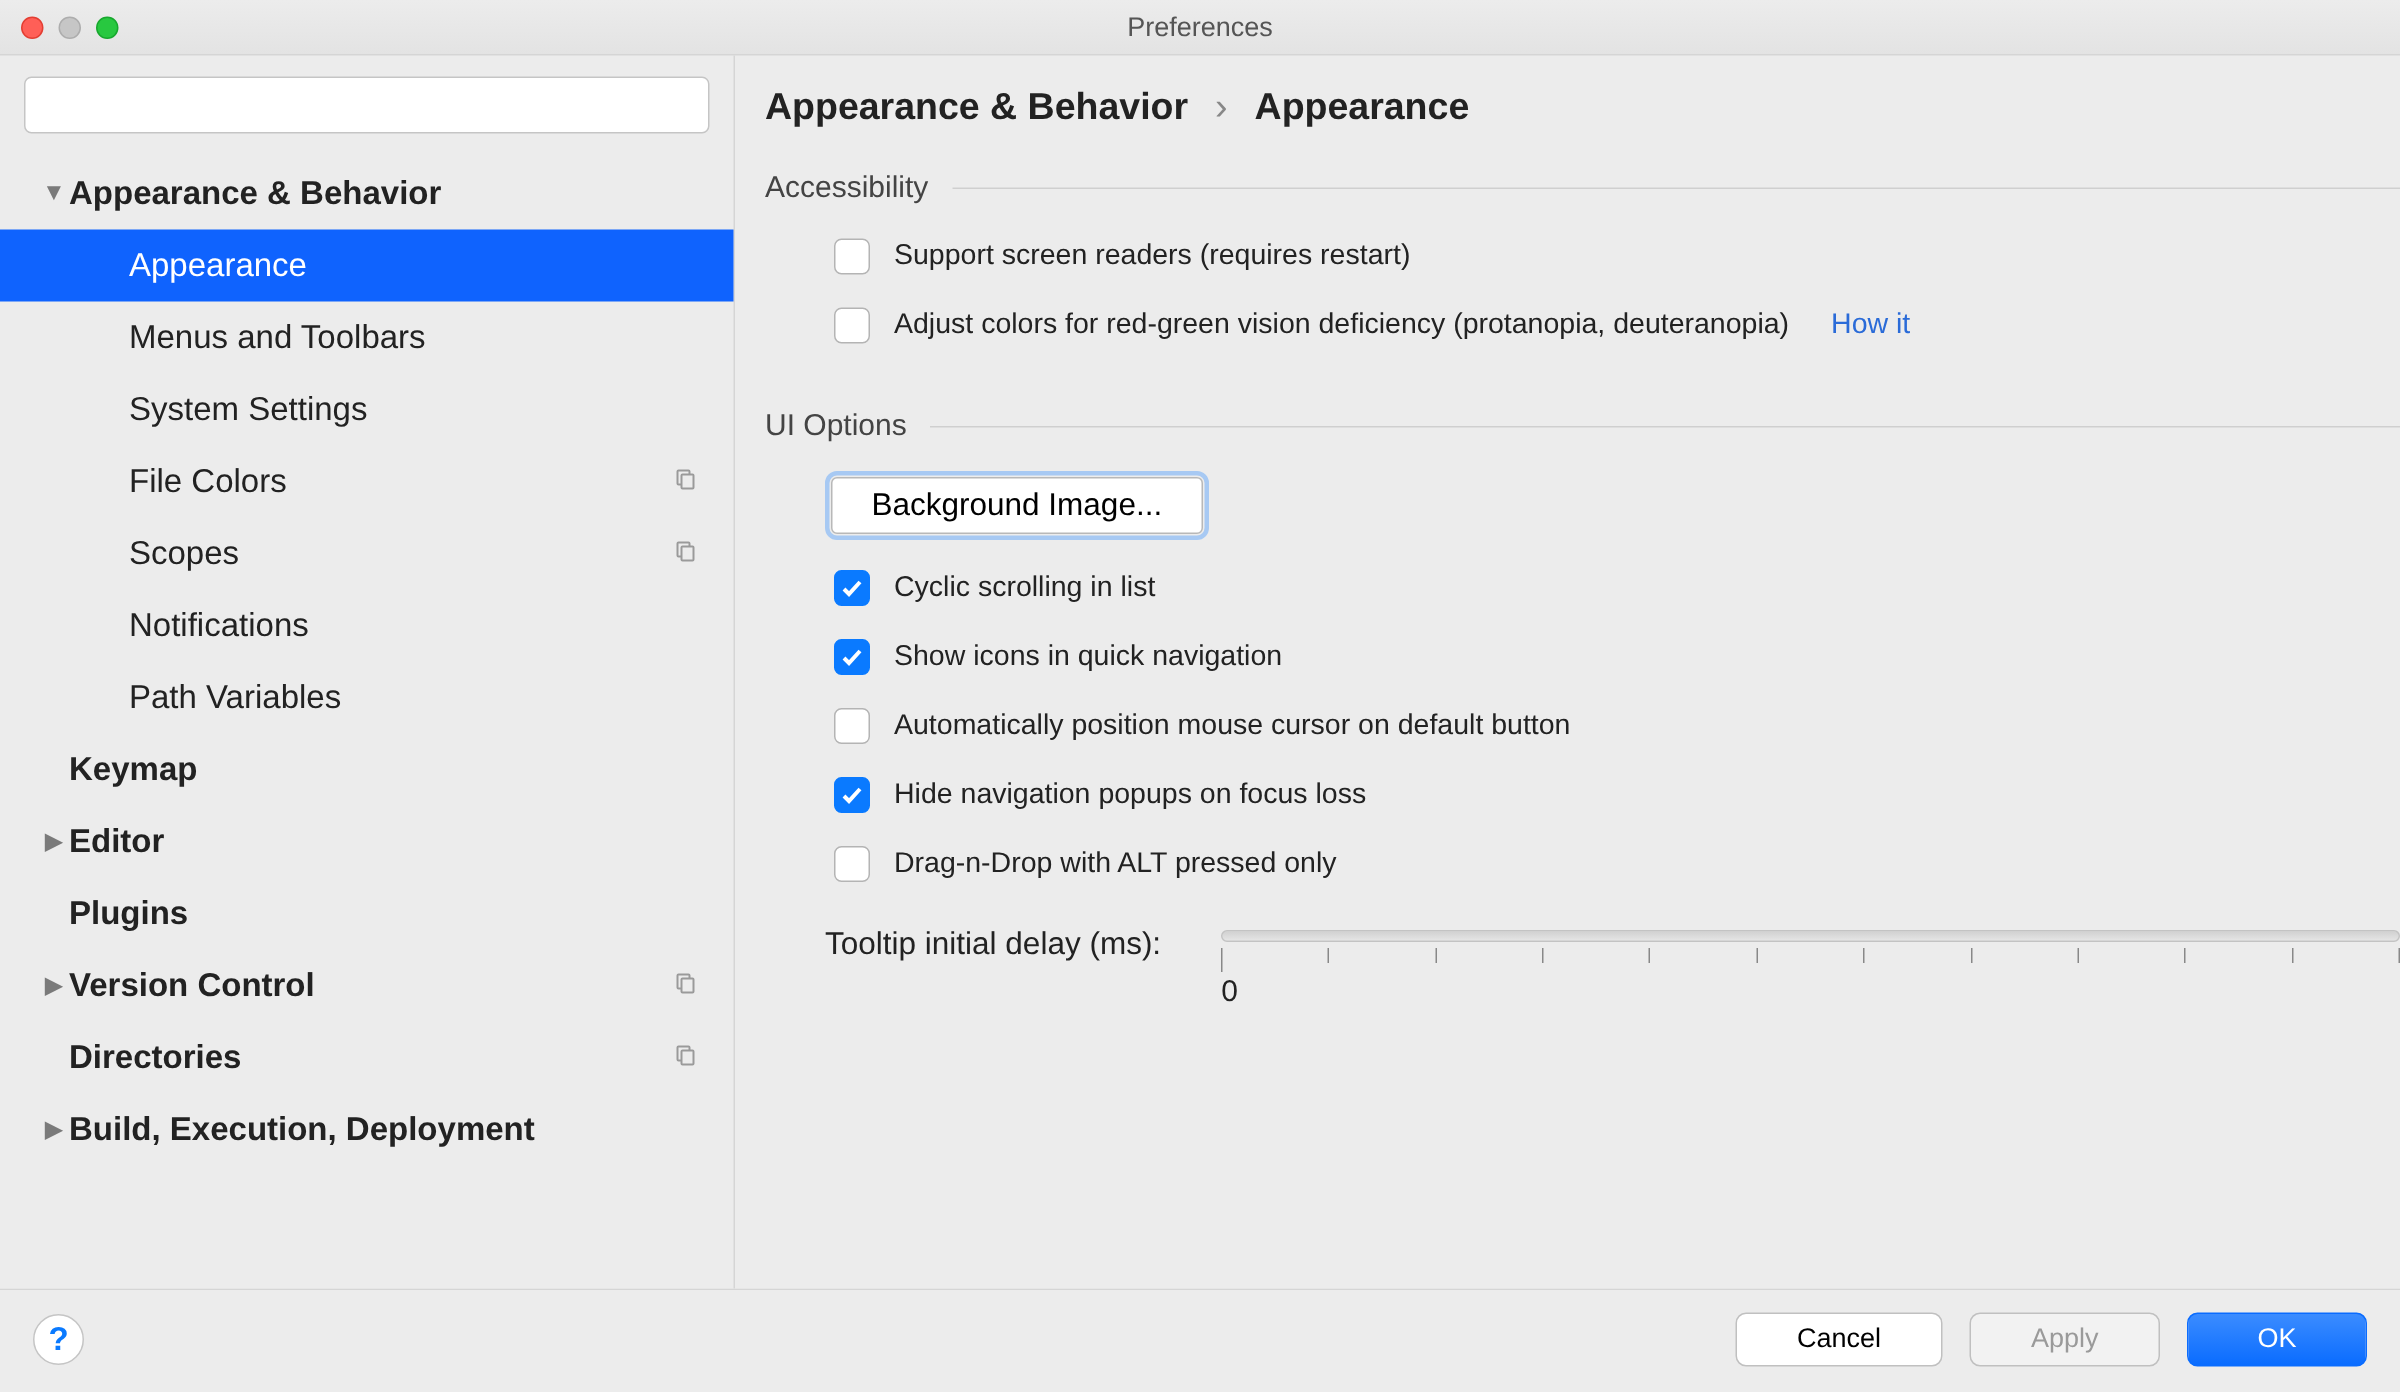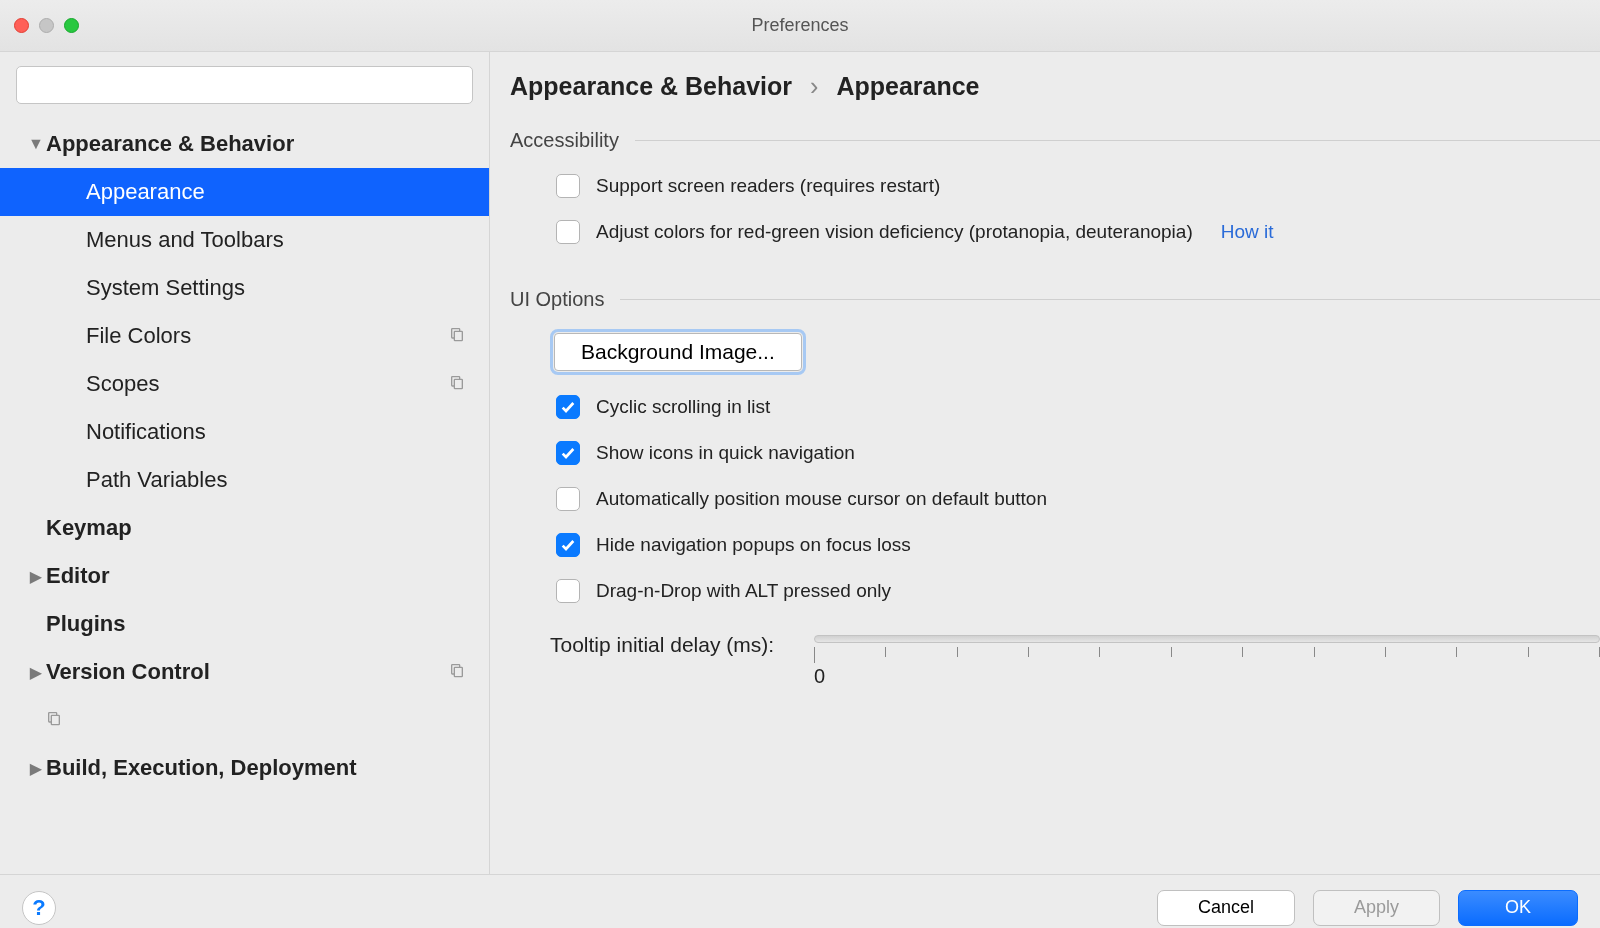--- a/index.html
+++ b/index.html
@@ -6,21 +6,21 @@
 body {
   font-family: -apple-system, BlinkMacSystemFont, "Helvetica Neue", Arial, sans-serif;
   background: #ececec;
   width: 1600px;
   height: 928px;
   overflow: hidden;
   font-size: 15px;
   color: #222;
 }
 .titlebar {
-  height: 52px;
+  height: 37px;
   background: linear-gradient(#ececec, #e3e3e3);
   border-bottom: 1px solid #d5d5d5;
   display: flex;
   align-items: center;
   position: relative;
 }
 .traffic-lights {
   display: flex;
   gap: 10px;
   padding-left: 14px;
@@ -250,20 +250,21 @@
         <div class="tree-item tree-bold">
           <span class="disclosure">▶</span>
           <span class="label">Version Control</span>
           <span class="flag-icon"><svg width="16" height="16" viewBox="0 0 24 24" fill="none" stroke="currentColor" stroke-width="2">
               <rect x="4" y="4" width="12" height="14" rx="1"></rect>
               <rect x="8" y="8" width="12" height="14" rx="1" fill="#ececec"></rect>
             </svg></span>
         </div>
         <div class="tree-item tree-bold">
           <span class="disclosure"></span>
+          <span class="label">Directories</span>
           <span class="flag-icon"><svg width="16" height="16" viewBox="0 0 24 24" fill="none" stroke="currentColor" stroke-width="2">
               <rect x="4" y="4" width="12" height="14" rx="1"></rect>
               <rect x="8" y="8" width="12" height="14" rx="1" fill="#ececec"></rect>
             </svg></span>
         </div>
         <div class="tree-item tree-bold">
           <span class="disclosure">▶</span>
           <span class="label">Build, Execution, Deployment</span>
         </div>
       </div>

